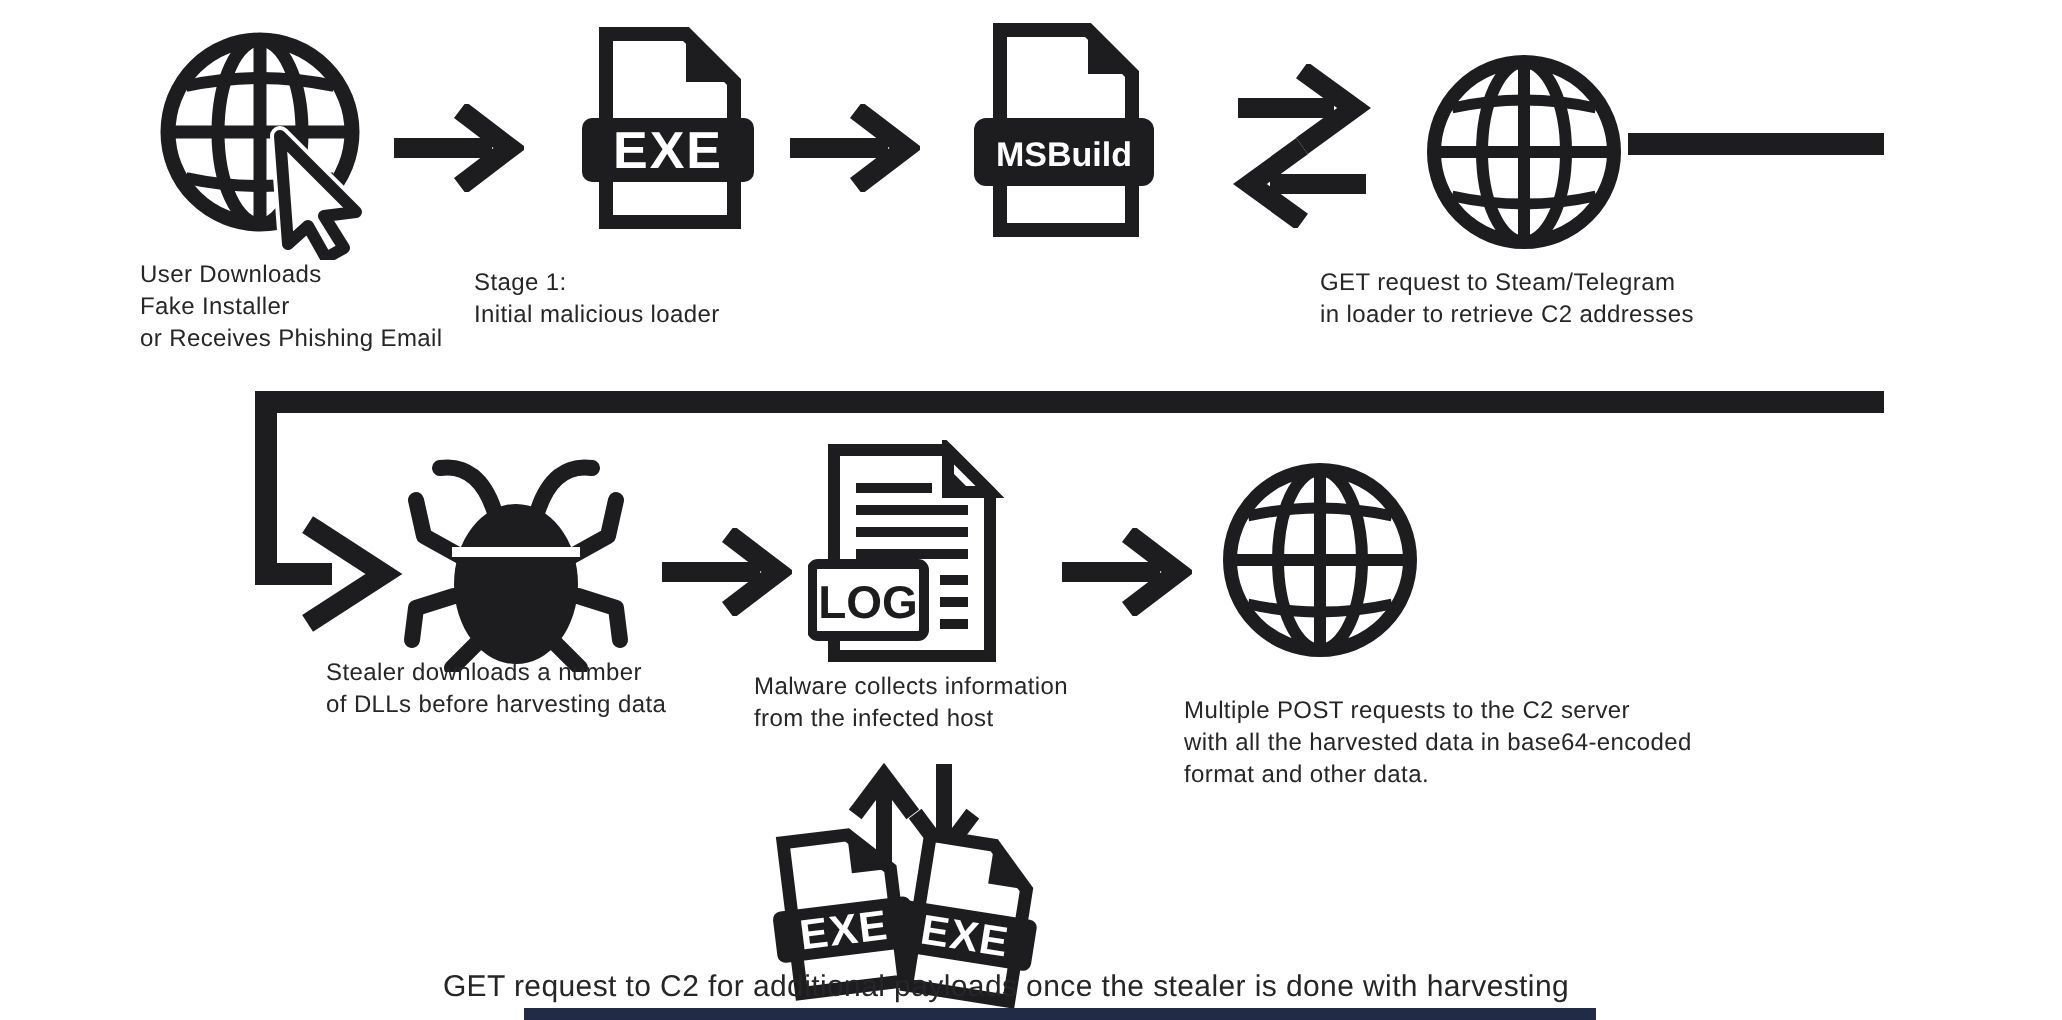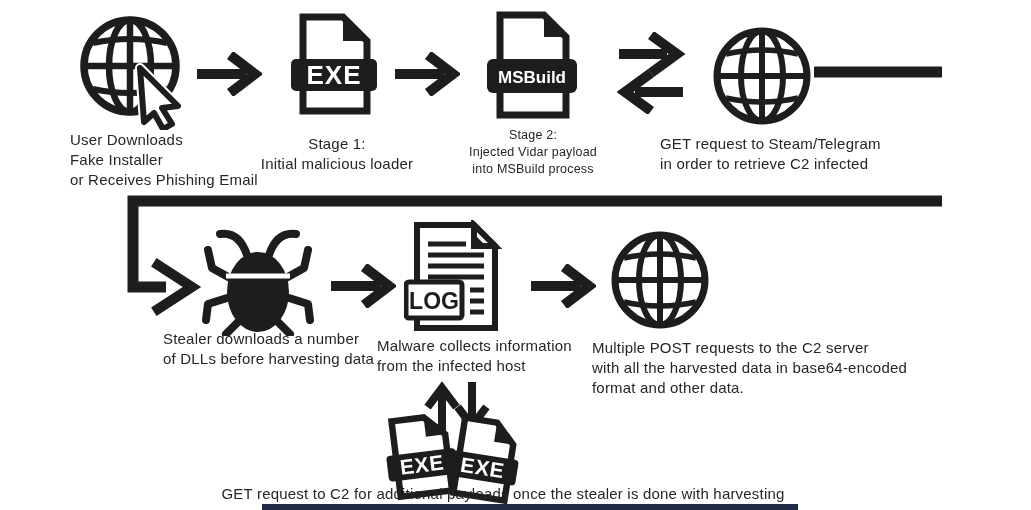--- a/index.html
+++ b/index.html
@@ -12,26 +12,26 @@
   .canvas{
     position:relative;
     width:942px;height:510px;
     background:var(--bg);
     font-family:"Liberation Sans", sans-serif;
     overflow:hidden;
   }
   .abs{position:absolute;}
   .label{
     color:var(--text);
-    font-size:15px;
+    font-size:12px;
     line-height:1.32;
     white-space:pre-line;
     letter-spacing:.2px;
   }
-  .label.center{text-align:center;}
+  .label.center{text-align:left;}
   .label.small{font-size:12.5px;line-height:1.35;}
   .watermark{
     color:#1b1b1b;
     font-size:27px;
     letter-spacing:.5px;
   }
   .bottom-caption{
     text-align:center;
     font-size:15px;
   }
@@ -111,25 +111,22 @@
     <line class="stroke" x1="9" y1="52" x2="99" y2="52" stroke-width="6"></line>
     <path class="stroke" d="M18,30 Q54,22 90,30" stroke-width="5.5"></path>
     <path class="stroke" d="M18,74 Q54,82 90,74" stroke-width="5.5"></path>
   </svg>
 
   <div class="abs label" style="left:70px;top:130px;width:250px">User Downloads
 Fake Installer
 or Receives Phishing Email</div>
   <div class="abs label center" style="left:237px;top:134px;width:200px">Stage 1:
 Initial malicious loader</div>
-  <div class="abs label center small" style="left:438px;top:127px;width:190px">Stage 2:
-Injected Vidar payload
-into MSBuild process</div>
   <div class="abs label" style="left:660px;top:134px;width:260px">GET request to Steam/Telegram
-in order to retrieve C2 infected</div>
+in loader to retrieve C2 addresses</div>
 
   <svg class="abs" style="left:200px;top:222px" width="116" height="114" viewBox="0 0 116 114">
     <path class="stroke" d="M47,33 C42,18 33,10 20,12" stroke-width="8" stroke-linecap="round"></path>
     <path class="stroke" d="M69,33 C74,18 83,10 96,12" stroke-width="8" stroke-linecap="round"></path>
     <path class="stroke" d="M30,56 L12,46 L8,28" stroke-width="8" stroke-linecap="round" stroke-linejoin="round"></path>
     <path class="stroke" d="M86,56 L104,46 L108,28" stroke-width="8" stroke-linecap="round" stroke-linejoin="round"></path>
     <path class="stroke" d="M27,76 L8,82 L6,98" stroke-width="8" stroke-linecap="round" stroke-linejoin="round"></path>
     <path class="stroke" d="M89,76 L108,82 L110,98" stroke-width="8" stroke-linecap="round" stroke-linejoin="round"></path>
     <path class="stroke" d="M38,100 L26,112" stroke-width="8" stroke-linecap="round"></path>
     <path class="stroke" d="M78,100 L90,112" stroke-width="8" stroke-linecap="round"></path>
@@ -168,21 +165,21 @@
     <ellipse class="stroke" cx="52" cy="52" rx="21" ry="45" stroke-width="6"></ellipse>
     <line class="stroke" x1="7" y1="52" x2="97" y2="52" stroke-width="6"></line>
     <path class="stroke" d="M16,30 Q52,22 88,30" stroke-width="5.5"></path>
     <path class="stroke" d="M16,74 Q52,82 88,74" stroke-width="5.5"></path>
   </svg>
 
   <div class="abs label" style="left:377px;top:336px;width:230px">Malware collects information
 from the infected host</div>
   <div class="abs label" style="left:163px;top:329px;width:230px">Stealer downloads a number
 of DLLs before harvesting data</div>
-  <div class="abs label" style="left:592px;top:338px;width:330px">Multiple POST requests to the C2 server
+  <div class="abs label" style="left:592px;top:348px;width:330px">Multiple POST requests to the C2 server
 with all the harvested data in base64-encoded
 format and other data.</div>
 
   <svg class="abs" style="left:422px;top:378px" width="72" height="58" viewBox="0 0 72 58">
     <line class="stroke" x1="20" y1="54" x2="20" y2="14" stroke-width="8"></line>
     <polyline class="stroke" points="8,26 20,10 32,26" stroke-width="8" stroke-linecap="square"></polyline>
     <line class="stroke" x1="50" y1="4" x2="50" y2="44" stroke-width="8"></line>
     <polyline class="stroke" points="38,32 50,48 62,32" stroke-width="8" stroke-linecap="square"></polyline>
   </svg>
 

